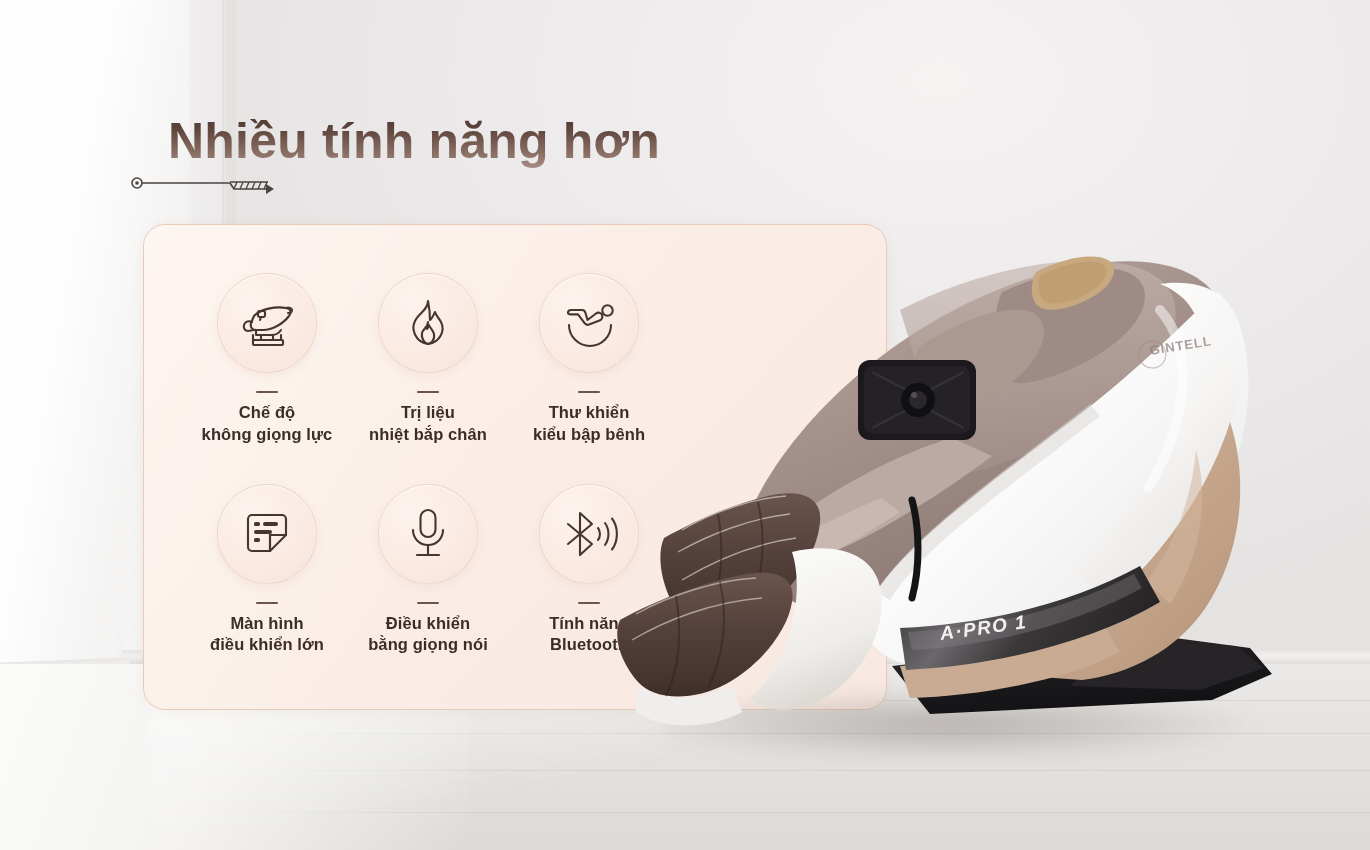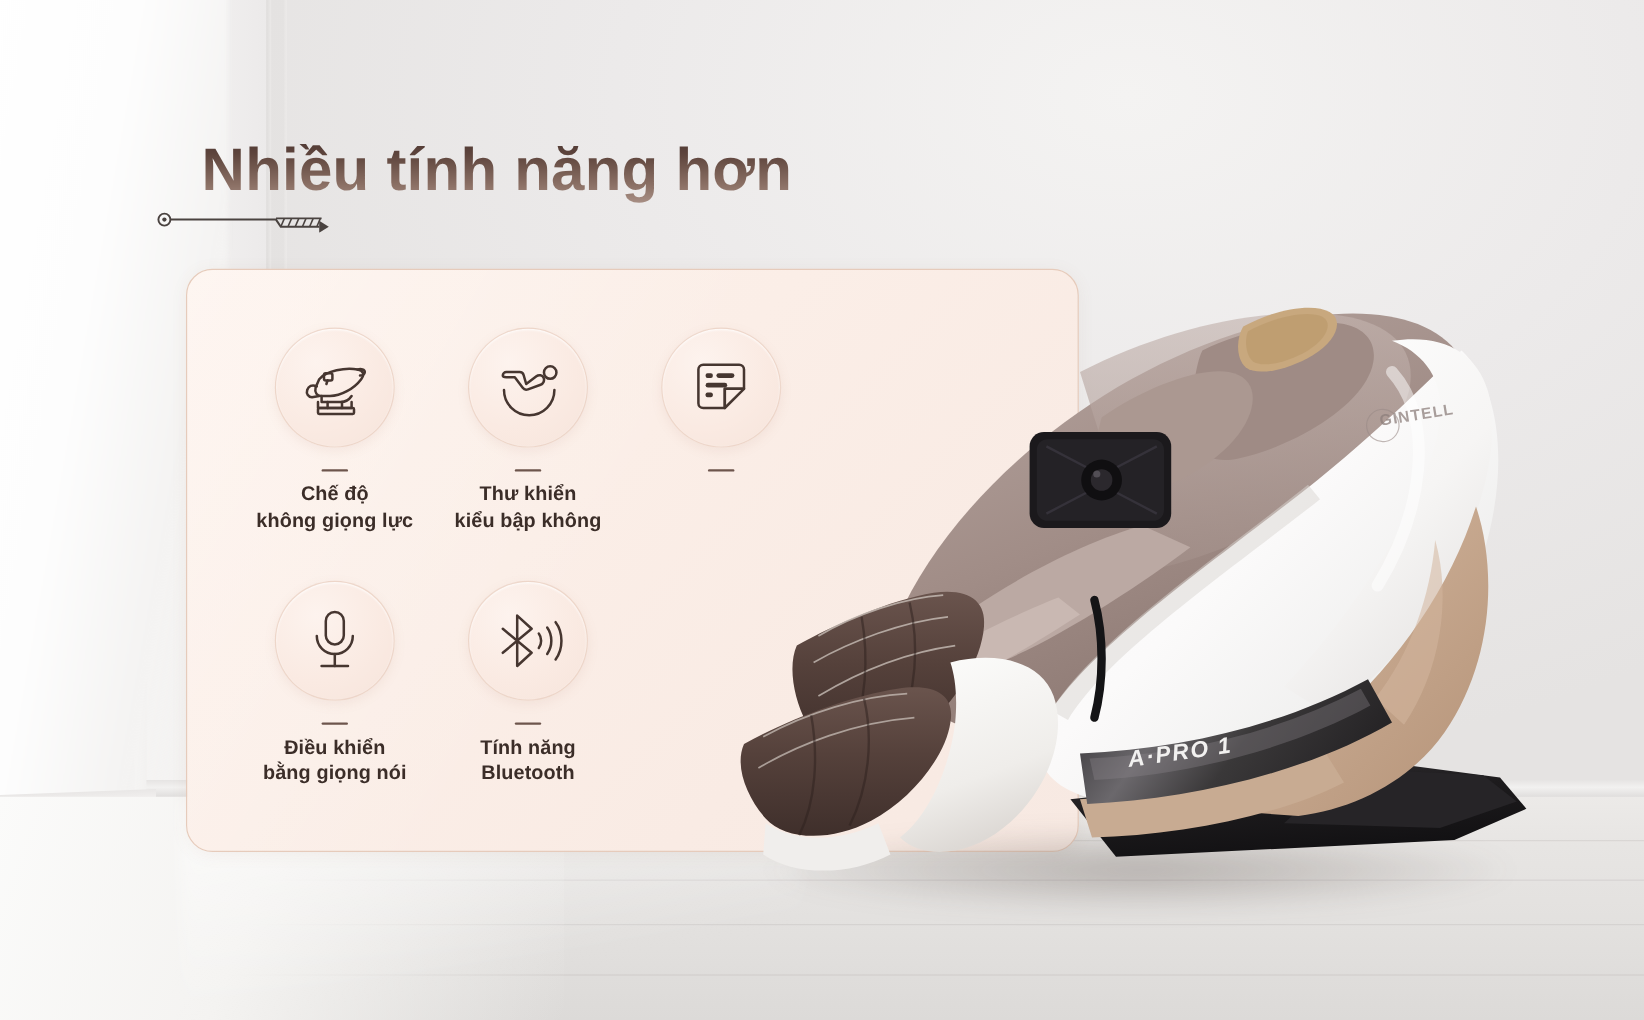--- a/index.html
+++ b/index.html
@@ -91,21 +91,21 @@
     background:linear-gradient(180deg,#4b3631 0%,#5d443c 28%,#8a6f64 72%,#a99086 100%);
     -webkit-background-clip:text; background-clip:text;
     -webkit-text-fill-color:transparent; color:#6a4e45;
     white-space:nowrap;
     margin-left:28px;
   }
   .deco { position:absolute; left:130px; top:172px; width:160px; height:22px; }
 
   
   .panel {
-    position:absolute; left:155px; top:224px; width:744px; height:486px;
+    position:absolute; left:143px; top:224px; width:744px; height:486px;
     border-radius:22px;
     background:linear-gradient(135deg, #fdf1ea 0%, #fbeee7 42%, #f9ebe4 72%, #f7e9e2 100%);
     border:1px solid #e6cbbb;
     box-shadow:0 2px 14px rgba(150,110,90,.07);
     overflow:hidden;
   }
   .panel-sheen {
     position:absolute; left:0; top:0; width:100%; height:100%;
     background:linear-gradient(120deg, rgba(255,255,255,.34) 0%, rgba(255,255,255,0) 48%);
     pointer-events:none;
@@ -224,54 +224,73 @@
           </g>
         </svg>
       </div>
       <div class="dash"></div>
       <div class="cap">
         <div>Chế độ</div>
         <div>không giọng lực</div>
       </div>
     </div>
 
+    <div class="cell">
+      <div class="circ">
+        <svg width="58" height="58" viewBox="0 0 58 58">
+          <g class="ico" stroke-width="2">
+            <path d="M29 7 C29 16 20 19 16 27 C12 35 16 48 29 50 C42 48 46 36 42 28 C40 24 37 22 36 18 C34 22 33 25 31 26 C31 19 30 12 29 7 Z"></path>
+            <path d="M29 28 C29 33 24 35 23 39 C22 44 25 49 29 50 C33 49 36 45 35 40 C34 36 31 34 30 31 C30 33 29 34 28 35 C28 32 29 30 29 28 Z"></path>
+          </g>
+        </svg>
+      </div>
+      <div class="dash"></div>
+      <div class="cap">
+        <div>Trị liệu</div>
+        <div>nhiệt bắp chân</div>
+      </div>
+    </div>
 
     <div class="cell">
       <div class="circ">
         <svg width="62" height="58" viewBox="0 0 62 58">
           <g class="ico" stroke-width="2.2">
             <path d="M10 19 C10 17.3 11.3 16 13 16 L24 16 C25.6 16 27 17.2 27.4 18.7 L29.5 26 L38 19.5 C40 18 43 18.5 44 20.8 C45 23.2 43.8 25.8 41.5 26.6 L31 30.5 C29.4 31.1 27.6 30.6 26.6 29.2 L20 20.4 L13 20.4 C11.4 20.4 10 19.9 10 19 Z"></path>
             <circle cx="49.5" cy="16.5" r="5.2"></circle>
             <path d="M11 31 C11 42.6 20.4 52 32 52 C43.6 52 53 42.6 53 31"></path>
           </g>
         </svg>
       </div>
       <div class="dash"></div>
       <div class="cap">
         <div>Thư khiển</div>
-        <div>kiểu bập không</div>
+        <div>kiểu bập bênh</div>
       </div>
     </div>
 
     <div class="cell">
       <div class="circ">
         <svg width="58" height="58" viewBox="0 0 58 58">
           <g class="ico" stroke-width="2.1">
             <path d="M10 14 C10 11.8 11.8 10 14 10 L44 10 C46.2 10 48 11.8 48 14 L48 30 L32 30 L32 46 L14 46 C11.8 46 10 44.2 10 42 Z"></path>
             <path d="M48 30 L32 46 L32 30 Z"></path>
           </g>
           <g class="ico-f">
             <rect x="16" y="17" width="6" height="4" rx="1.6"></rect>
             <rect x="25" y="17" width="15" height="4" rx="2"></rect>
             <rect x="16" y="25" width="18" height="4" rx="2"></rect>
             <rect x="16" y="33" width="6" height="4" rx="1.6"></rect>
           </g>
         </svg>
       </div>
       <div class="dash"></div>
+      <div class="cap">
+        <div>Màn hình</div>
+        <div>điều khiển lớn</div>
+      </div>
     </div>
 
     <div class="cell">
       <div class="circ">
         <svg width="52" height="60" viewBox="0 0 52 60">
           <g class="ico" stroke-width="2.1">
             <rect x="18.5" y="6" width="15" height="27" rx="7.5"></rect>
             <path d="M11 26 C11 34.5 17.7 41 26 41 C34.3 41 41 34.5 41 26"></path>
             <path d="M26 41 L26 51"></path>
             <path d="M15 51 L37 51"></path>

